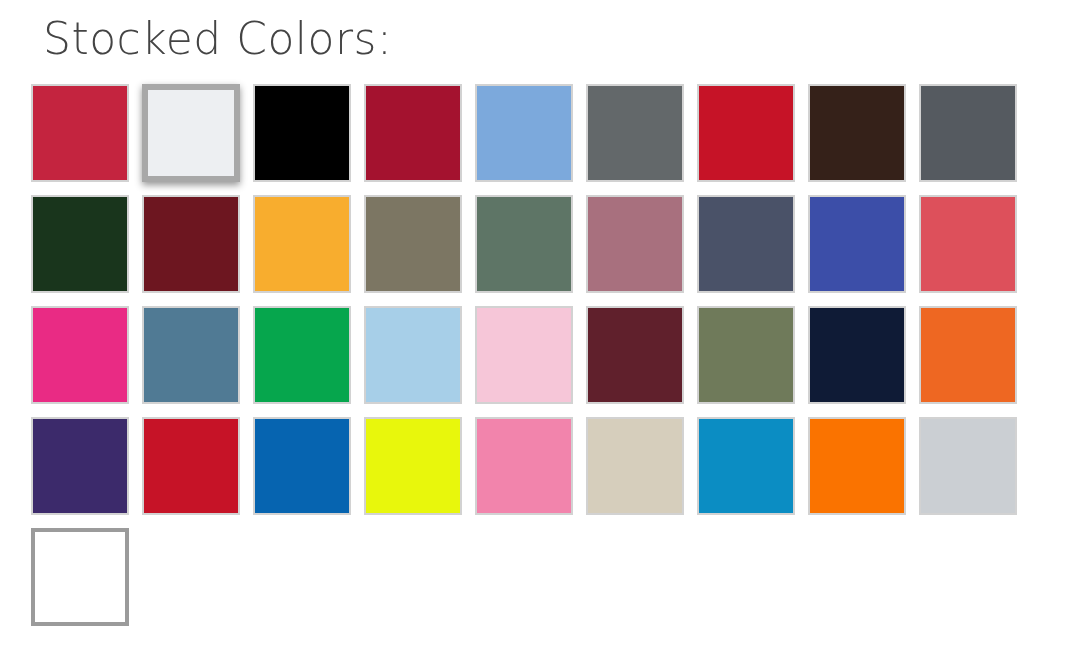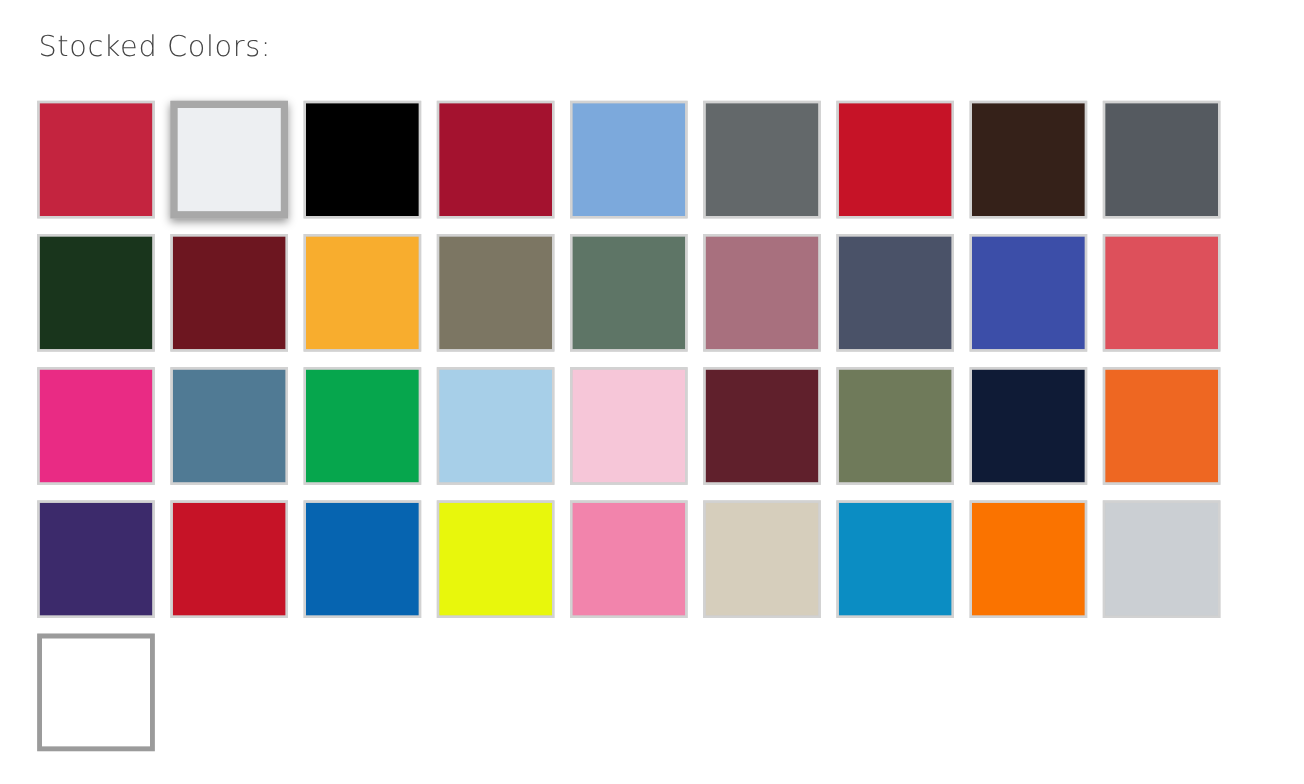--- a/index.html
+++ b/index.html
@@ -20,24 +20,24 @@
     position: absolute;
     left: 0;
     top: 0;
     width: 1087px;
     height: 653px;
     background: #ffffff;
   }
 
   .page-title {
     position: absolute;
-    left: 32px;
+    left: 43px;
     top: 17px;
     font-family: "DejaVu Sans", sans-serif;
-    font-size: 24px;
+    font-size: 44px;
     font-weight: 300;
     letter-spacing: 0.5px;
     color: #444444;
     line-height: 44px;
     white-space: nowrap;
   }
 
   .swatch-grid {
     position: absolute;
     left: 31px;

